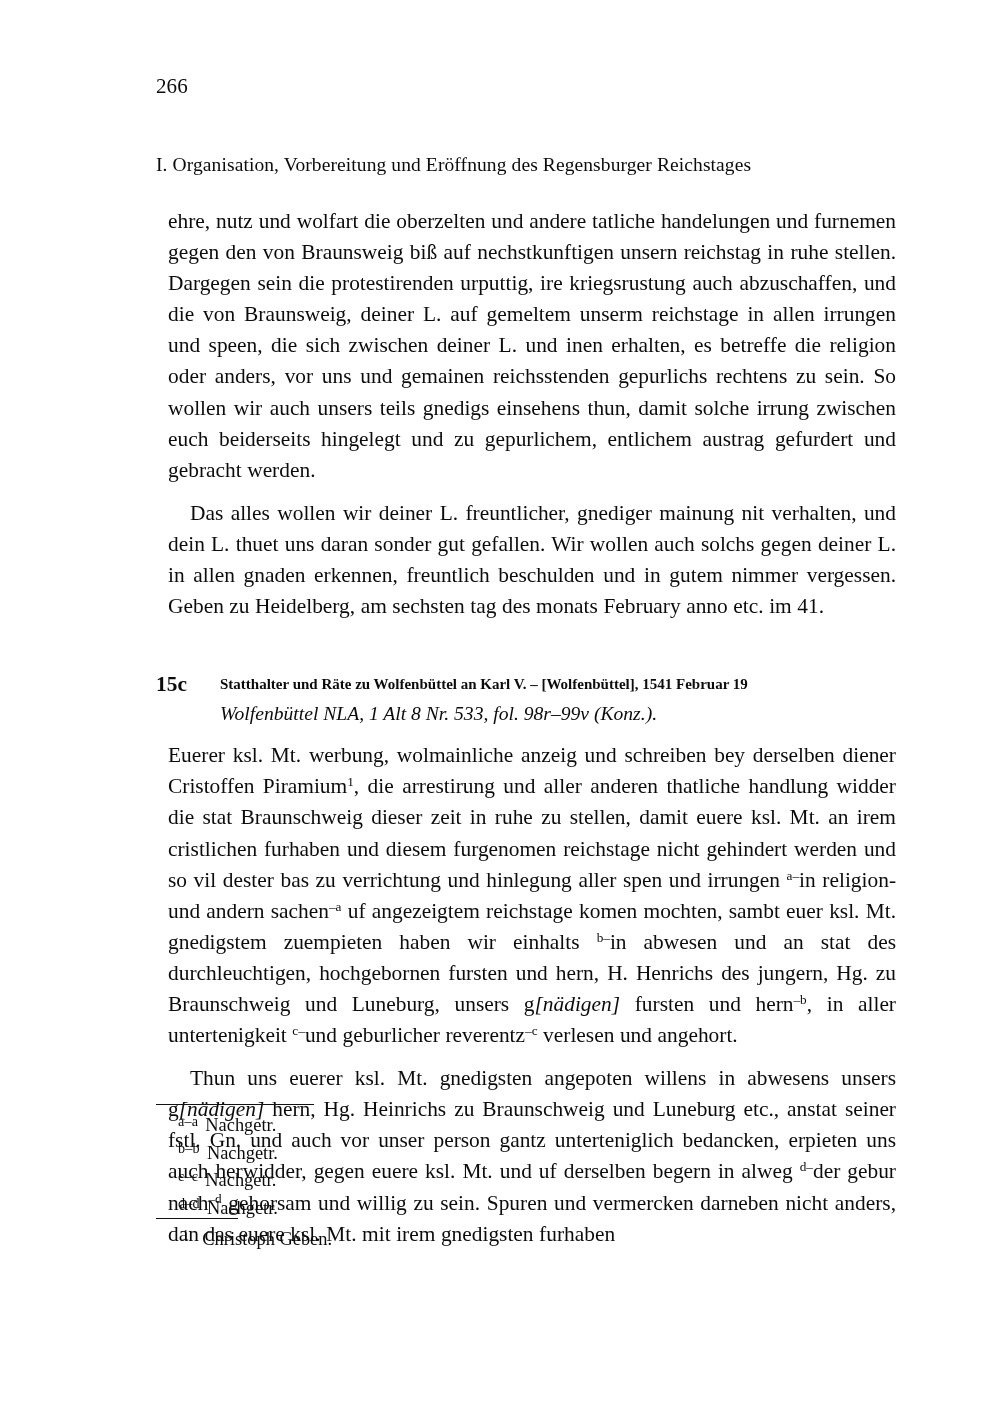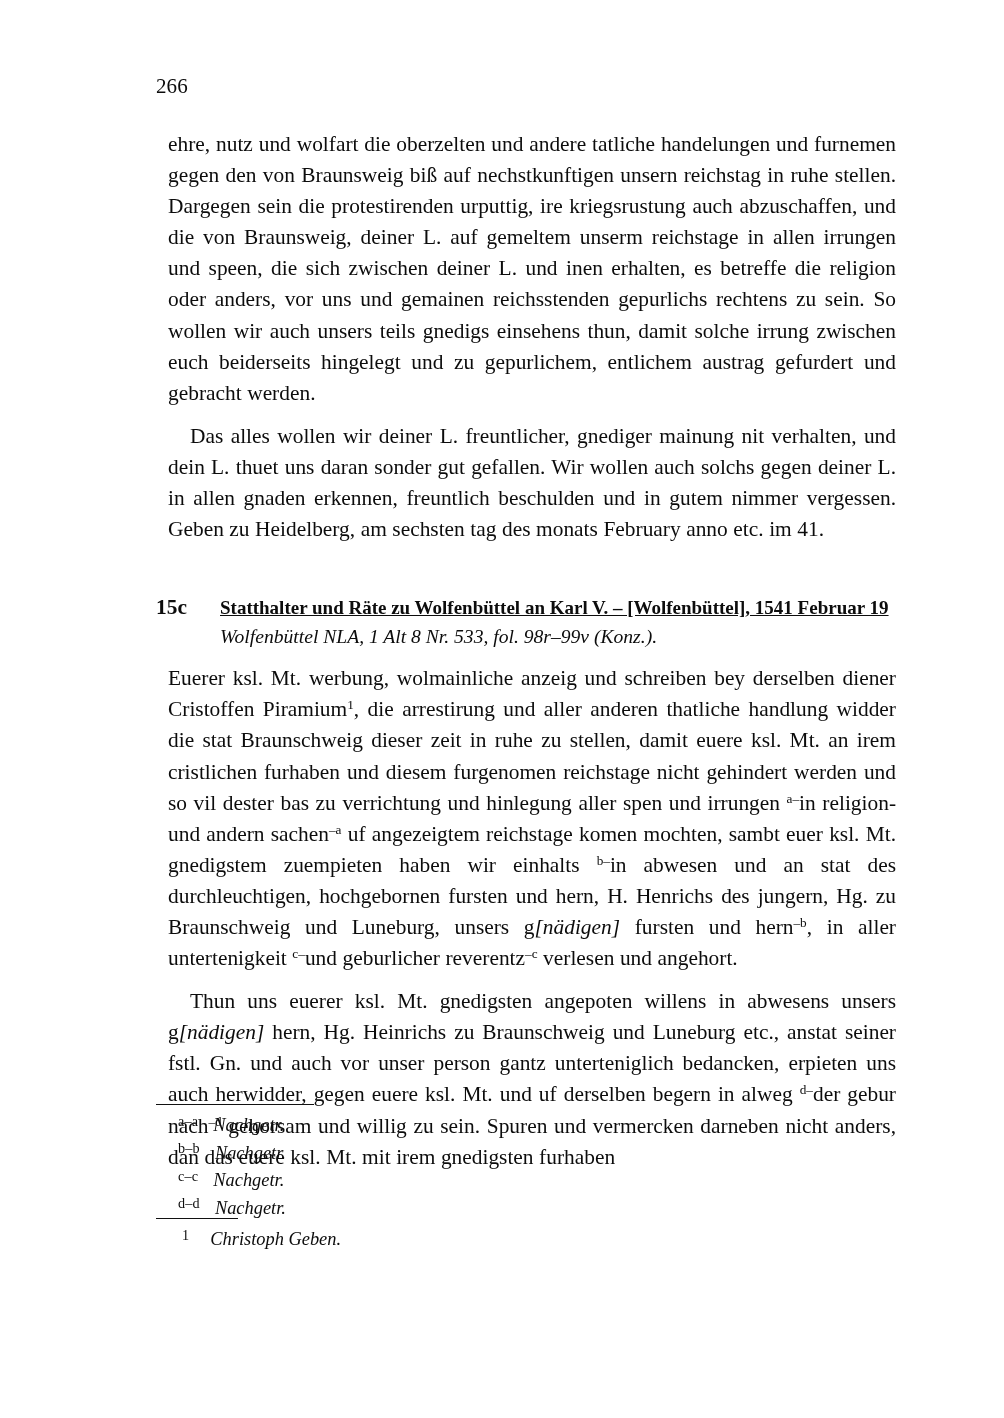--- a/index.html
+++ b/index.html
@@ -33,20 +33,21 @@
   }
 
   
   .runhead {
     display: flex;
     align-items: baseline;
     font-size: 19.5px;
     letter-spacing: 0.1px;
     margin-bottom: 30px;
     white-space: nowrap;
+    flex-direction: column;
   }
   .runhead .folio {
     width: 80px;
     flex: 0 0 80px;
     font-size: 21px;
   }
   .runhead .rh-title {
     font-size: 19.5px;
   }
 
@@ -69,24 +70,23 @@
     margin-bottom: 0;
   }
   .section-head .num {
     flex: 0 0 64px;
     font-weight: bold;
     font-size: 21.4px;
     line-height: 31px;
   }
   .section-head .htext {
     font-weight: bold;
-    font-size: 19px;
+    font-size: 15px;
     line-height: 31px;
     flex: 1 1 auto;
-    text-decoration: underline;
   }
 
   .source-line {
     margin-left: 64px;
     font-style: italic;
     font-size: 19.6px;
     line-height: 28px;
   }
 
   .after-source { margin-top: 28px; }
@@ -127,38 +127,37 @@
   }
   .fn-row .fn-key {
     flex: 0 0 auto;
     font-size: 14.2px;
     position: relative;
     top: -5.5px;
     letter-spacing: 0.2px;
   }
   .fn-row .fn-key.num { padding-left: 4px; padding-right: 3px; }
   .fn-row .fn-text {
-    font-style: italic;
     padding-left: 7px;
-    margin-left: 8px;
   }
   .fn-row .fn-text.numtext { padding-left: 10px; }
 
   .var-block { position: absolute; left: 156px; top: 1104px; width: 752px; text-align: right; }
   .note-block { position: absolute; left: 156px; top: 1218px; width: 752px; }
 </style>
 </head>
 <body>
 
 <div class="page">
 
   <div class="content">
 
     <div class="runhead">
       <span class="folio">266</span>
+      <span class="rh-title">I. Organisation, Vorbereitung und Eröffnung des Regensburger Reichstages</span>
     </div>
 
     <p class="body">ehre, nutz und wolfart die oberzelten und andere tatliche handelungen und furnemen gegen den von Braunsweig biß auf nechstkunftigen unsern reichstag in ruhe stellen. Dargegen sein die protestirenden urputtig, ire kriegsrustung auch abzuschaffen, und die von Braunsweig, deiner L. auf gemeltem unserm reichstage in allen irrungen und speen, die sich zwischen deiner L. und inen erhalten, es betreffe die religion oder anders, vor uns und gemainen reichsstenden gepurlichs rechtens zu sein. So wollen wir auch unsers teils gnedigs einsehens thun, damit solche irrung zwischen euch beiderseits hingelegt und zu gepurlichem, entlichem austrag gefurdert und gebracht werden.</p>
 
     <p class="body indent">Das alles wollen wir deiner L. freuntlicher, gnediger mainung nit verhalten, und dein L. thuet uns daran sonder gut gefallen. Wir wollen auch solchs gegen deiner L. in allen gnaden erkennen, freuntlich beschulden und in gutem nimmer vergessen. Geben zu Heidelberg, am sechsten tag des monats February anno etc. im 41.</p>
 
     <div class="section-head">
       <span class="num">15c</span>
       <span class="htext">Statthalter und Räte zu Wolfenbüttel an Karl V. – [Wolfenbüttel], 1541 Februar 19</span>
     </div>

